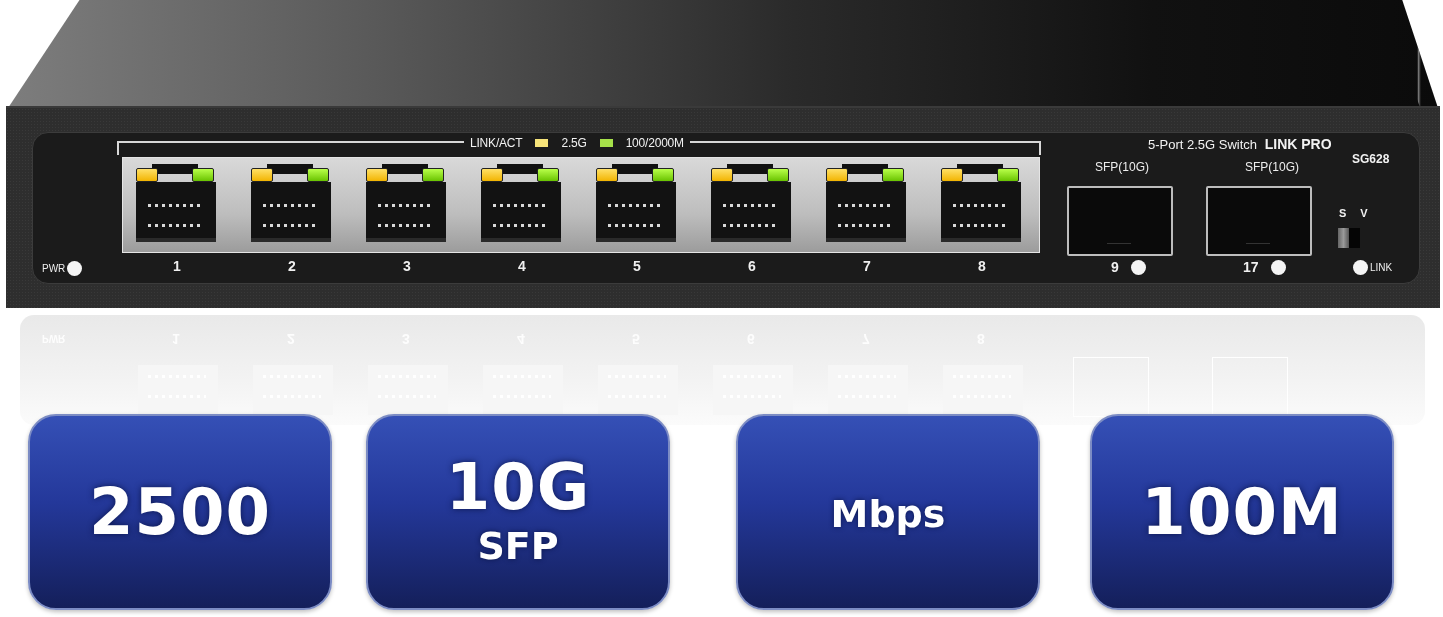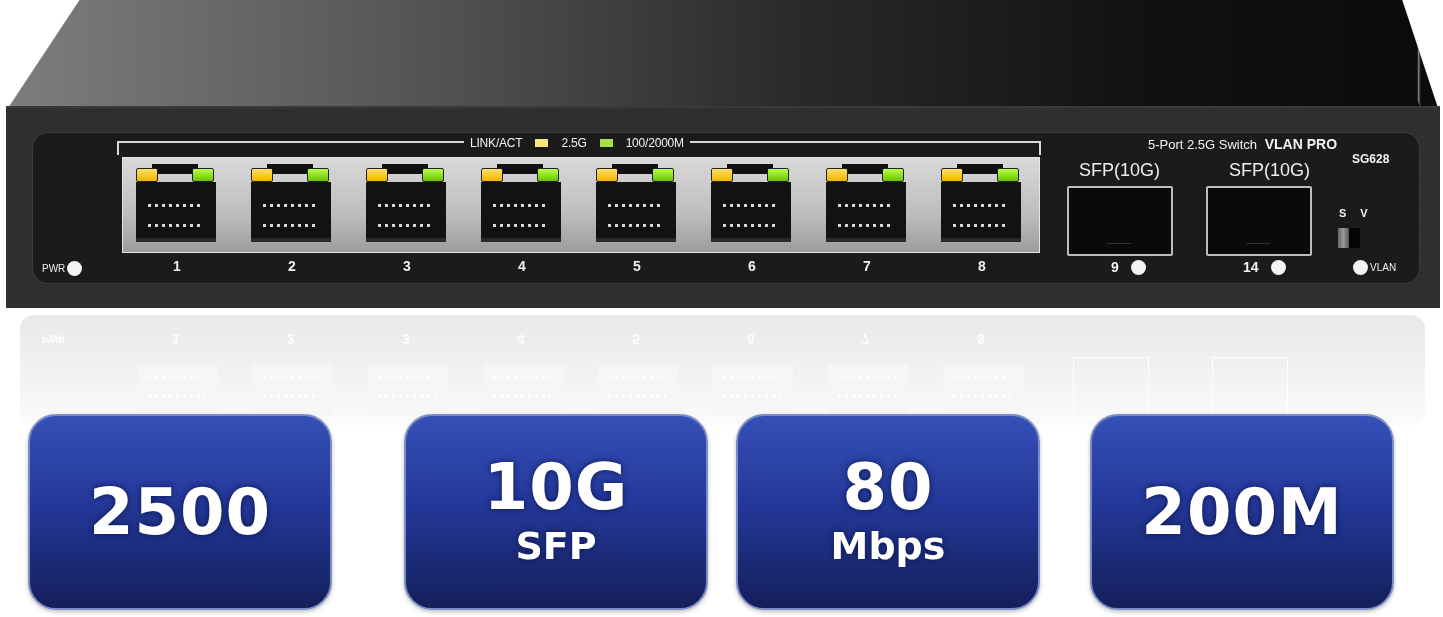--- a/index.html
+++ b/index.html
@@ -67,21 +67,21 @@
   .rj45 .pins { position: absolute; left: 12px; width: 56px; height: 3px;
     background-image: linear-gradient(90deg, #d8d8d8 3px, transparent 3px); background-size: 7px 3px; }
   .rj45 .pins.a { top: 22px; } .rj45 .pins.b { top: 42px; }
 
   .port-num { position: absolute; top: 258px; width: 30px; text-align: center; color: #f0f0f0; font-weight: bold; font-size: 14px; }
 
   .pwr { position: absolute; left: 42px; top: 261px; display: flex; align-items: center; gap: 2px; color: #eee; font-size: 10px; }
   .dot { width: 15px; height: 15px; border-radius: 50%; background: #f4f4f4; display: inline-block; }
 
   
-  .sfp-label { position: absolute; top: 160px; color: #eee; font-size: 18px; }
+  .sfp-label { position: absolute; top: 160px; color: #eee; font-size: 12px; margin-left: 16px; }
   .sfp-cage { position: absolute; top: 186px; width: 106px; height: 70px; background: #0a0a0a; border: 2px solid #bdbdbd; border-radius: 2px; }
   .sfp-cage::after { content: ""; position: absolute; left: 38px; bottom: 10px; width: 24px; height: 1px; background: #333; }
   .sfp-num { position: absolute; top: 259px; display: flex; align-items: center; gap: 12px; color: #f0f0f0; font-weight: bold; font-size: 14px; }
 
   .brand-line { position: absolute; left: 1148px; top: 136px; color: #f2f2f2; font-size: 13px; white-space: nowrap; }
   .brand-line b { font-size: 14px; margin-left: 4px; }
   .model { position: absolute; left: 1352px; top: 152px; color: #f2f2f2; font-weight: bold; font-size: 12px; }
 
   .dip-labels { position: absolute; left: 1339px; top: 207px; color: #f0f0f0; font-weight: bold; font-size: 11px; display: flex; gap: 14px; }
   .dip { position: absolute; left: 1338px; top: 228px; width: 22px; height: 20px; display: flex; }
@@ -223,41 +223,41 @@
 
 <div class="sfp-label" style="left:1079px">SFP(10G)</div>
 <div class="sfp-label" style="left:1229px">SFP(10G)</div>
 <div class="sfp-cage" style="left:1067px"></div>
 <div class="sfp-cage" style="left:1206px"></div>
 <div class="sfp-num" style="left:1111px">
   <span>9</span>
   <span class="dot"></span>
 </div>
 <div class="sfp-num" style="left:1243px">
-  <span>14</span>
+  <span>17</span>
   <span class="dot"></span>
 </div>
 
 <div class="brand-line">
   <span>5-Port 2.5G Switch</span>
-  <b>VLAN PRO</b>
+  <b>LINK PRO</b>
 </div>
 <div class="model">SG628</div>
 
 <div class="dip-labels">
   <span>S</span>
   <span>V</span>
 </div>
 <div class="dip">
   <div class="knob"></div>
   <div class="slot"></div>
 </div>
 <div class="vlan">
   <span class="dot"></span>
-  <span>VLAN</span>
+  <span>LINK</span>
 </div>
 
 <div class="reflection"></div>
 <div class="refl-text" style="left:42px; top:333px; font-size:10px;">PWR</div>
 <div class="refl-text" style="left:172px; top:331px;">1</div>
 <div class="refl-text" style="left:287px; top:331px;">2</div>
 <div class="refl-text" style="left:402px; top:331px;">3</div>
 <div class="refl-text" style="left:517px; top:331px;">4</div>
 <div class="refl-text" style="left:632px; top:331px;">5</div>
 <div class="refl-text" style="left:747px; top:331px;">6</div>
@@ -270,23 +270,22 @@
 <div class="refl-port" style="left:598px"></div>
 <div class="refl-port" style="left:713px"></div>
 <div class="refl-port" style="left:828px"></div>
 <div class="refl-port" style="left:943px"></div>
 <div class="refl-sfp" style="left:1073px"></div>
 <div class="refl-sfp" style="left:1212px"></div>
 
 <div class="badge" style="left:28px">
   <div class="big">2500</div>
 </div>
-<div class="badge" style="left:404px">
+<div class="badge" style="left:366px">
   <div class="big">10G</div>
   <div class="small">SFP</div>
 </div>
 <div class="badge" style="left:736px">
-  <div class="big">80</div>
   <div class="small">Mbps</div>
 </div>
 <div class="badge" style="left:1090px">
-  <div class="big">200M</div>
+  <div class="big">100M</div>
 </div>
 
 </body></html>

